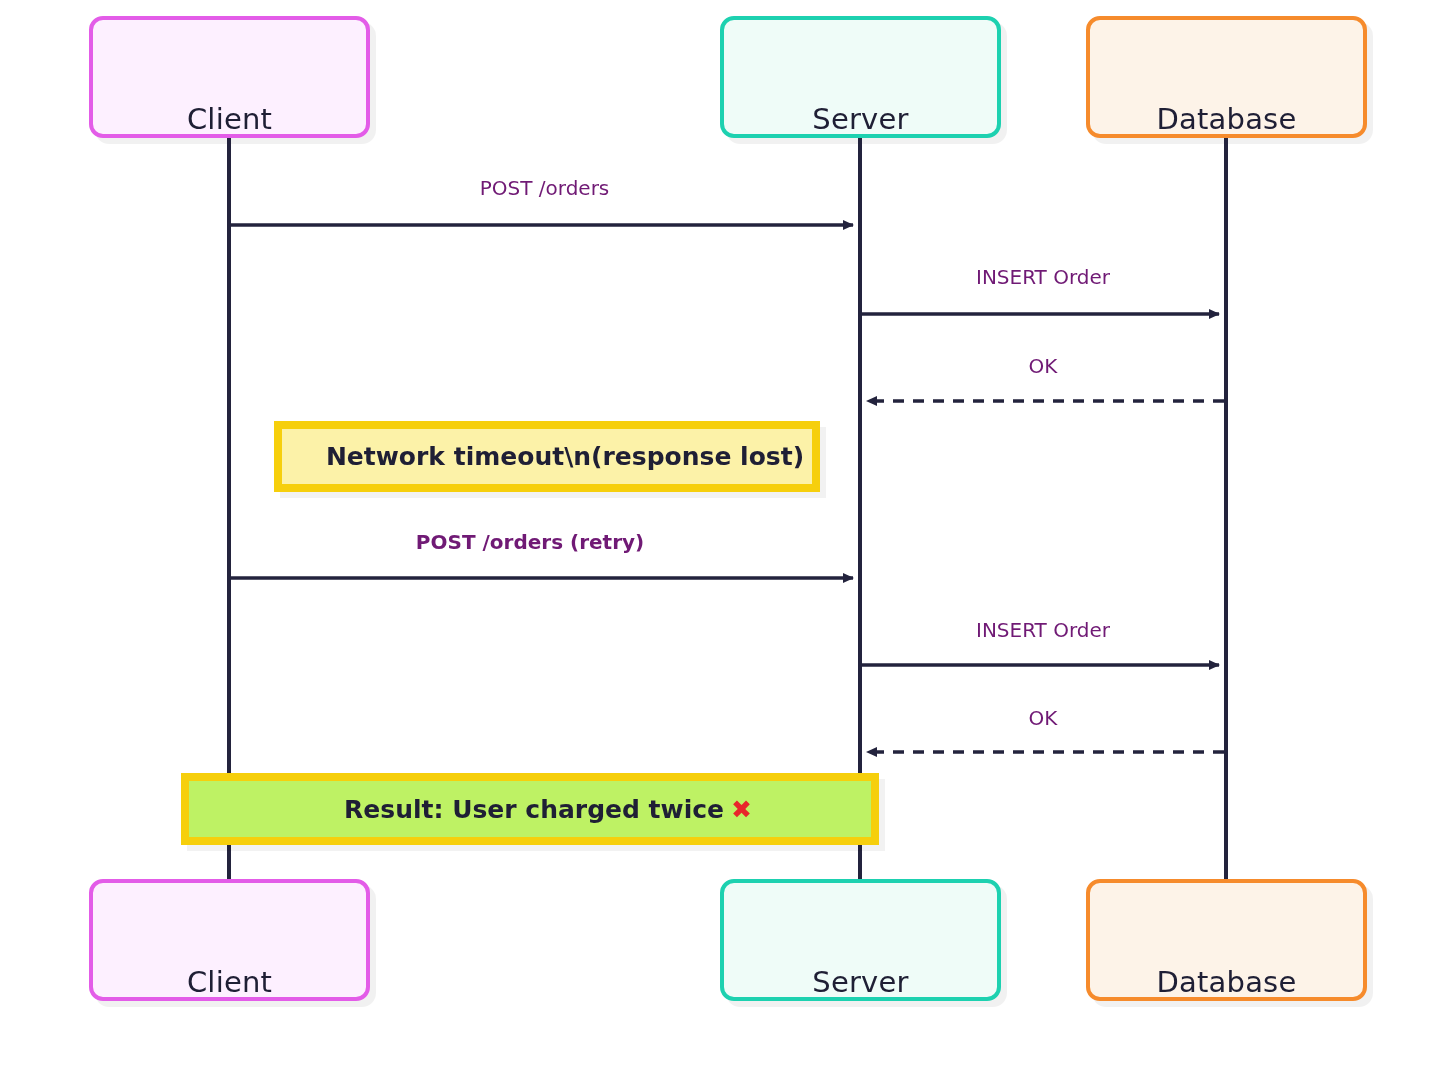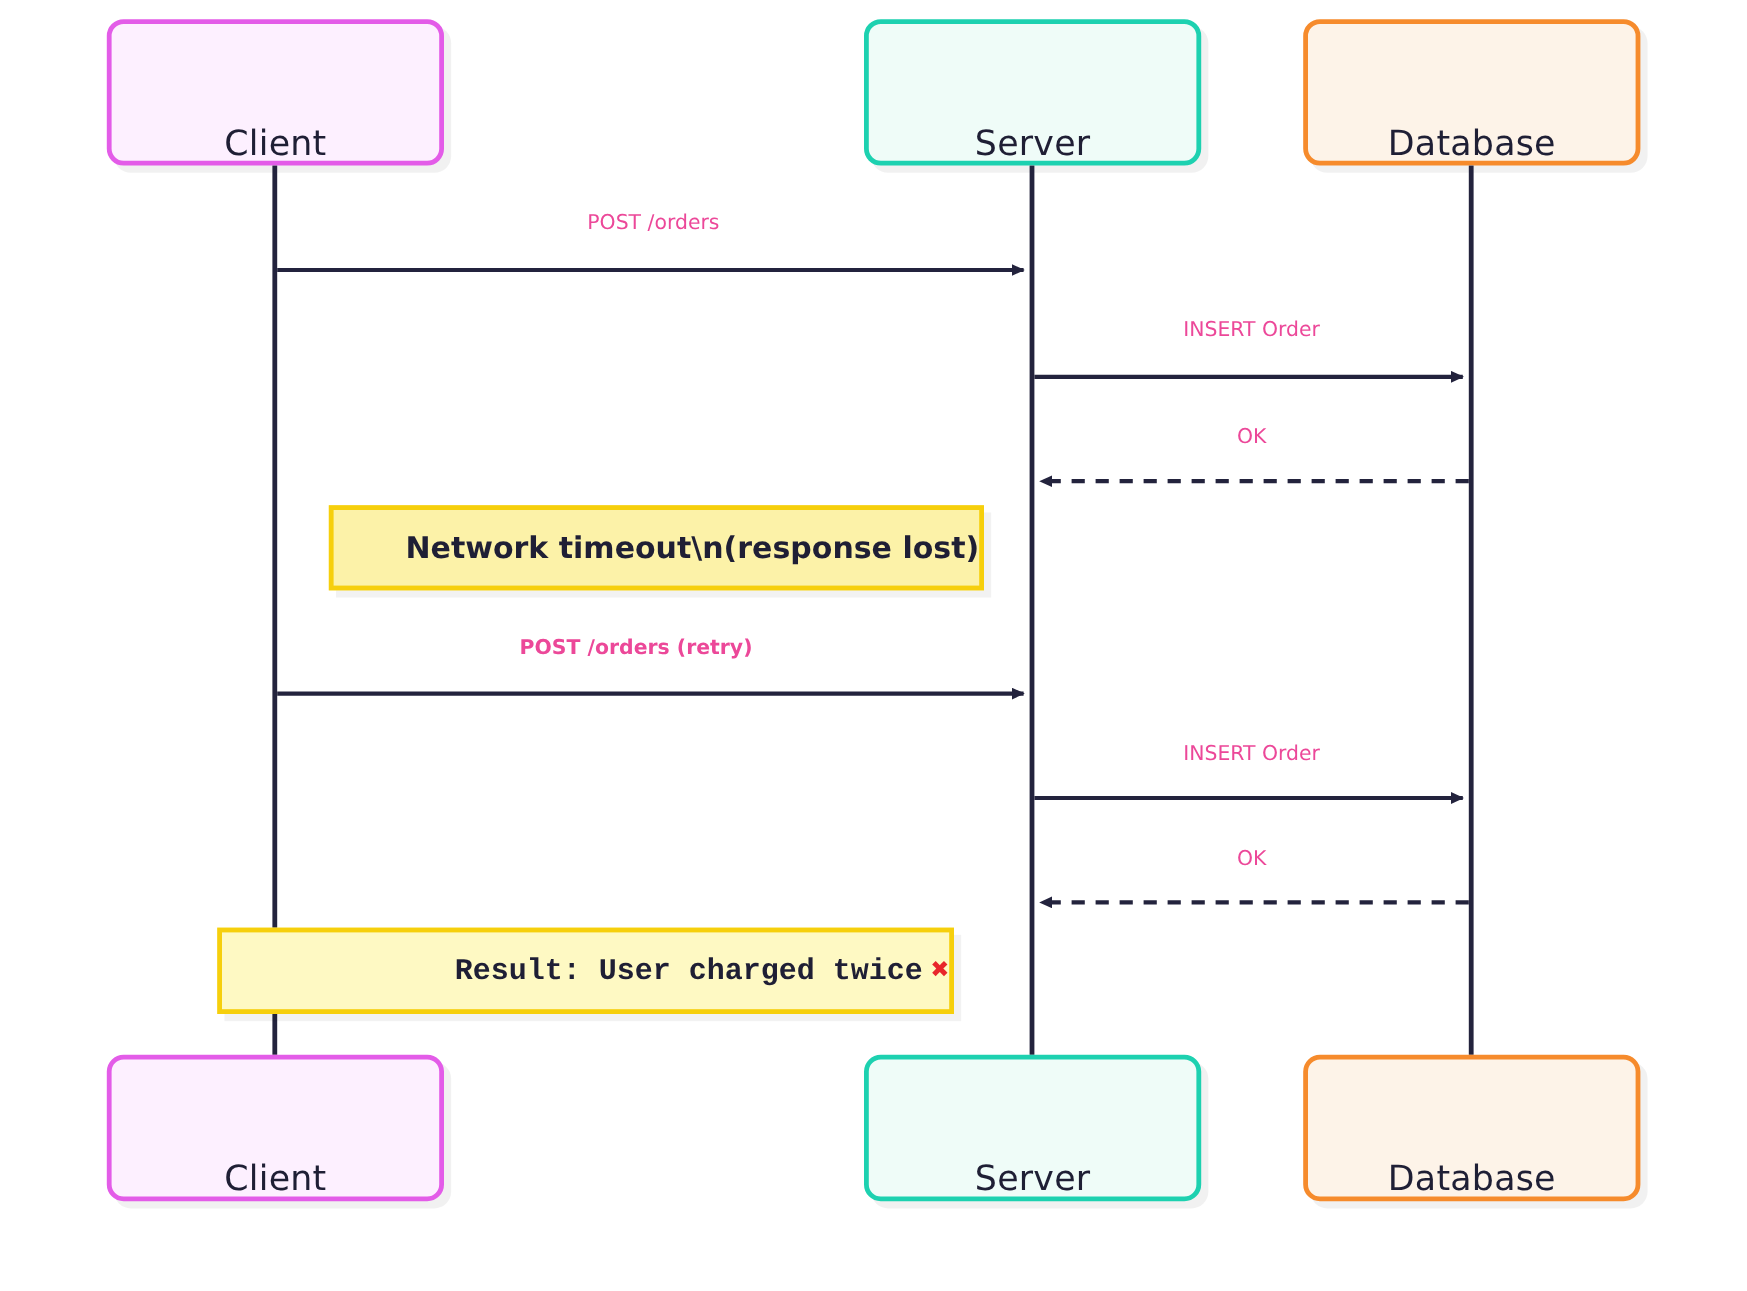--- a/index.html
+++ b/index.html
@@ -54,36 +54,36 @@
     position: absolute;
     left: 0;
     top: 0;
     width: 1456px;
     height: 1076px;
     pointer-events: none;
   }
 
   .msg-label {
     position: absolute;
-    font-size: 17px;
-    color: #ec4899;
+    font-size: 20px;
+    color: #701a75;
     white-space: nowrap;
     transform: translateX(-50%);
     line-height: 1;
   }
 
   
   .note-box {
     position: absolute;
     box-sizing: border-box;
     background: #fcf2a8;
-    border: 4px solid #3b82f6;
+    border: 8px solid #3b82f6;
     display: flex;
     align-items: center;
-    justify-content: flex-end;
+    justify-content: center;
     box-shadow: 6px 6px 0 0 rgba(0, 0, 0, 0.05);
     padding-left: 36px;
   }
   .note-text {
     font-size: 25px;
     font-weight: 700;
     color: #1f1f35;
     white-space: nowrap;
     line-height: 1;
   }
@@ -139,21 +139,21 @@
       <div class="msg-label" style="left: 1043px; top: 356px;">OK</div>
       <div class="msg-label" style="left: 530px; top: 532px; font-weight: bold;">POST /orders (retry)</div>
       <div class="msg-label" style="left: 1043px; top: 620px;">INSERT Order</div>
       <div class="msg-label" style="left: 1043px; top: 708px;">OK</div>
     </div>
 
   <div class="note-box" id="note-network-timeout" style="left: 274px; top: 421px; width: 546px; height: 71px; background: rgb(252, 242, 168); border-color: rgb(246, 207, 12);">
     <span class="note-text">Network timeout\n(response lost)</span>
   </div>
 
-  <div class="note-box" id="note-result" style="left: 181px; top: 773px; width: 614px; height: 72px; background: #fef9c3; border-color: rgb(246, 207, 12); font-family: Liberation Mono, monospace;">
+  <div class="note-box" id="note-result" style="left: 181px; top: 773px; width: 698px; height: 72px; background: #bef264; border-color: rgb(246, 207, 12);">
     <span class="note-text">
       <span>Result: User charged twice</span><span class="note-x">✖</span>
     </span>
   </div>
 
   <div class="actor-box" id="actor-bottom-client" style="left: 89px; width: 281px; top: 879px; height: 122px; border-color: rgb(227, 92, 232); background: rgb(253, 240, 255);">
     <span class="actor-label">Client</span>
   </div>
 
   <div class="actor-box" id="actor-bottom-server" style="left: 720px; width: 281px; top: 879px; height: 122px; border-color: rgb(29, 209, 176); background: rgb(239, 252, 248);">

